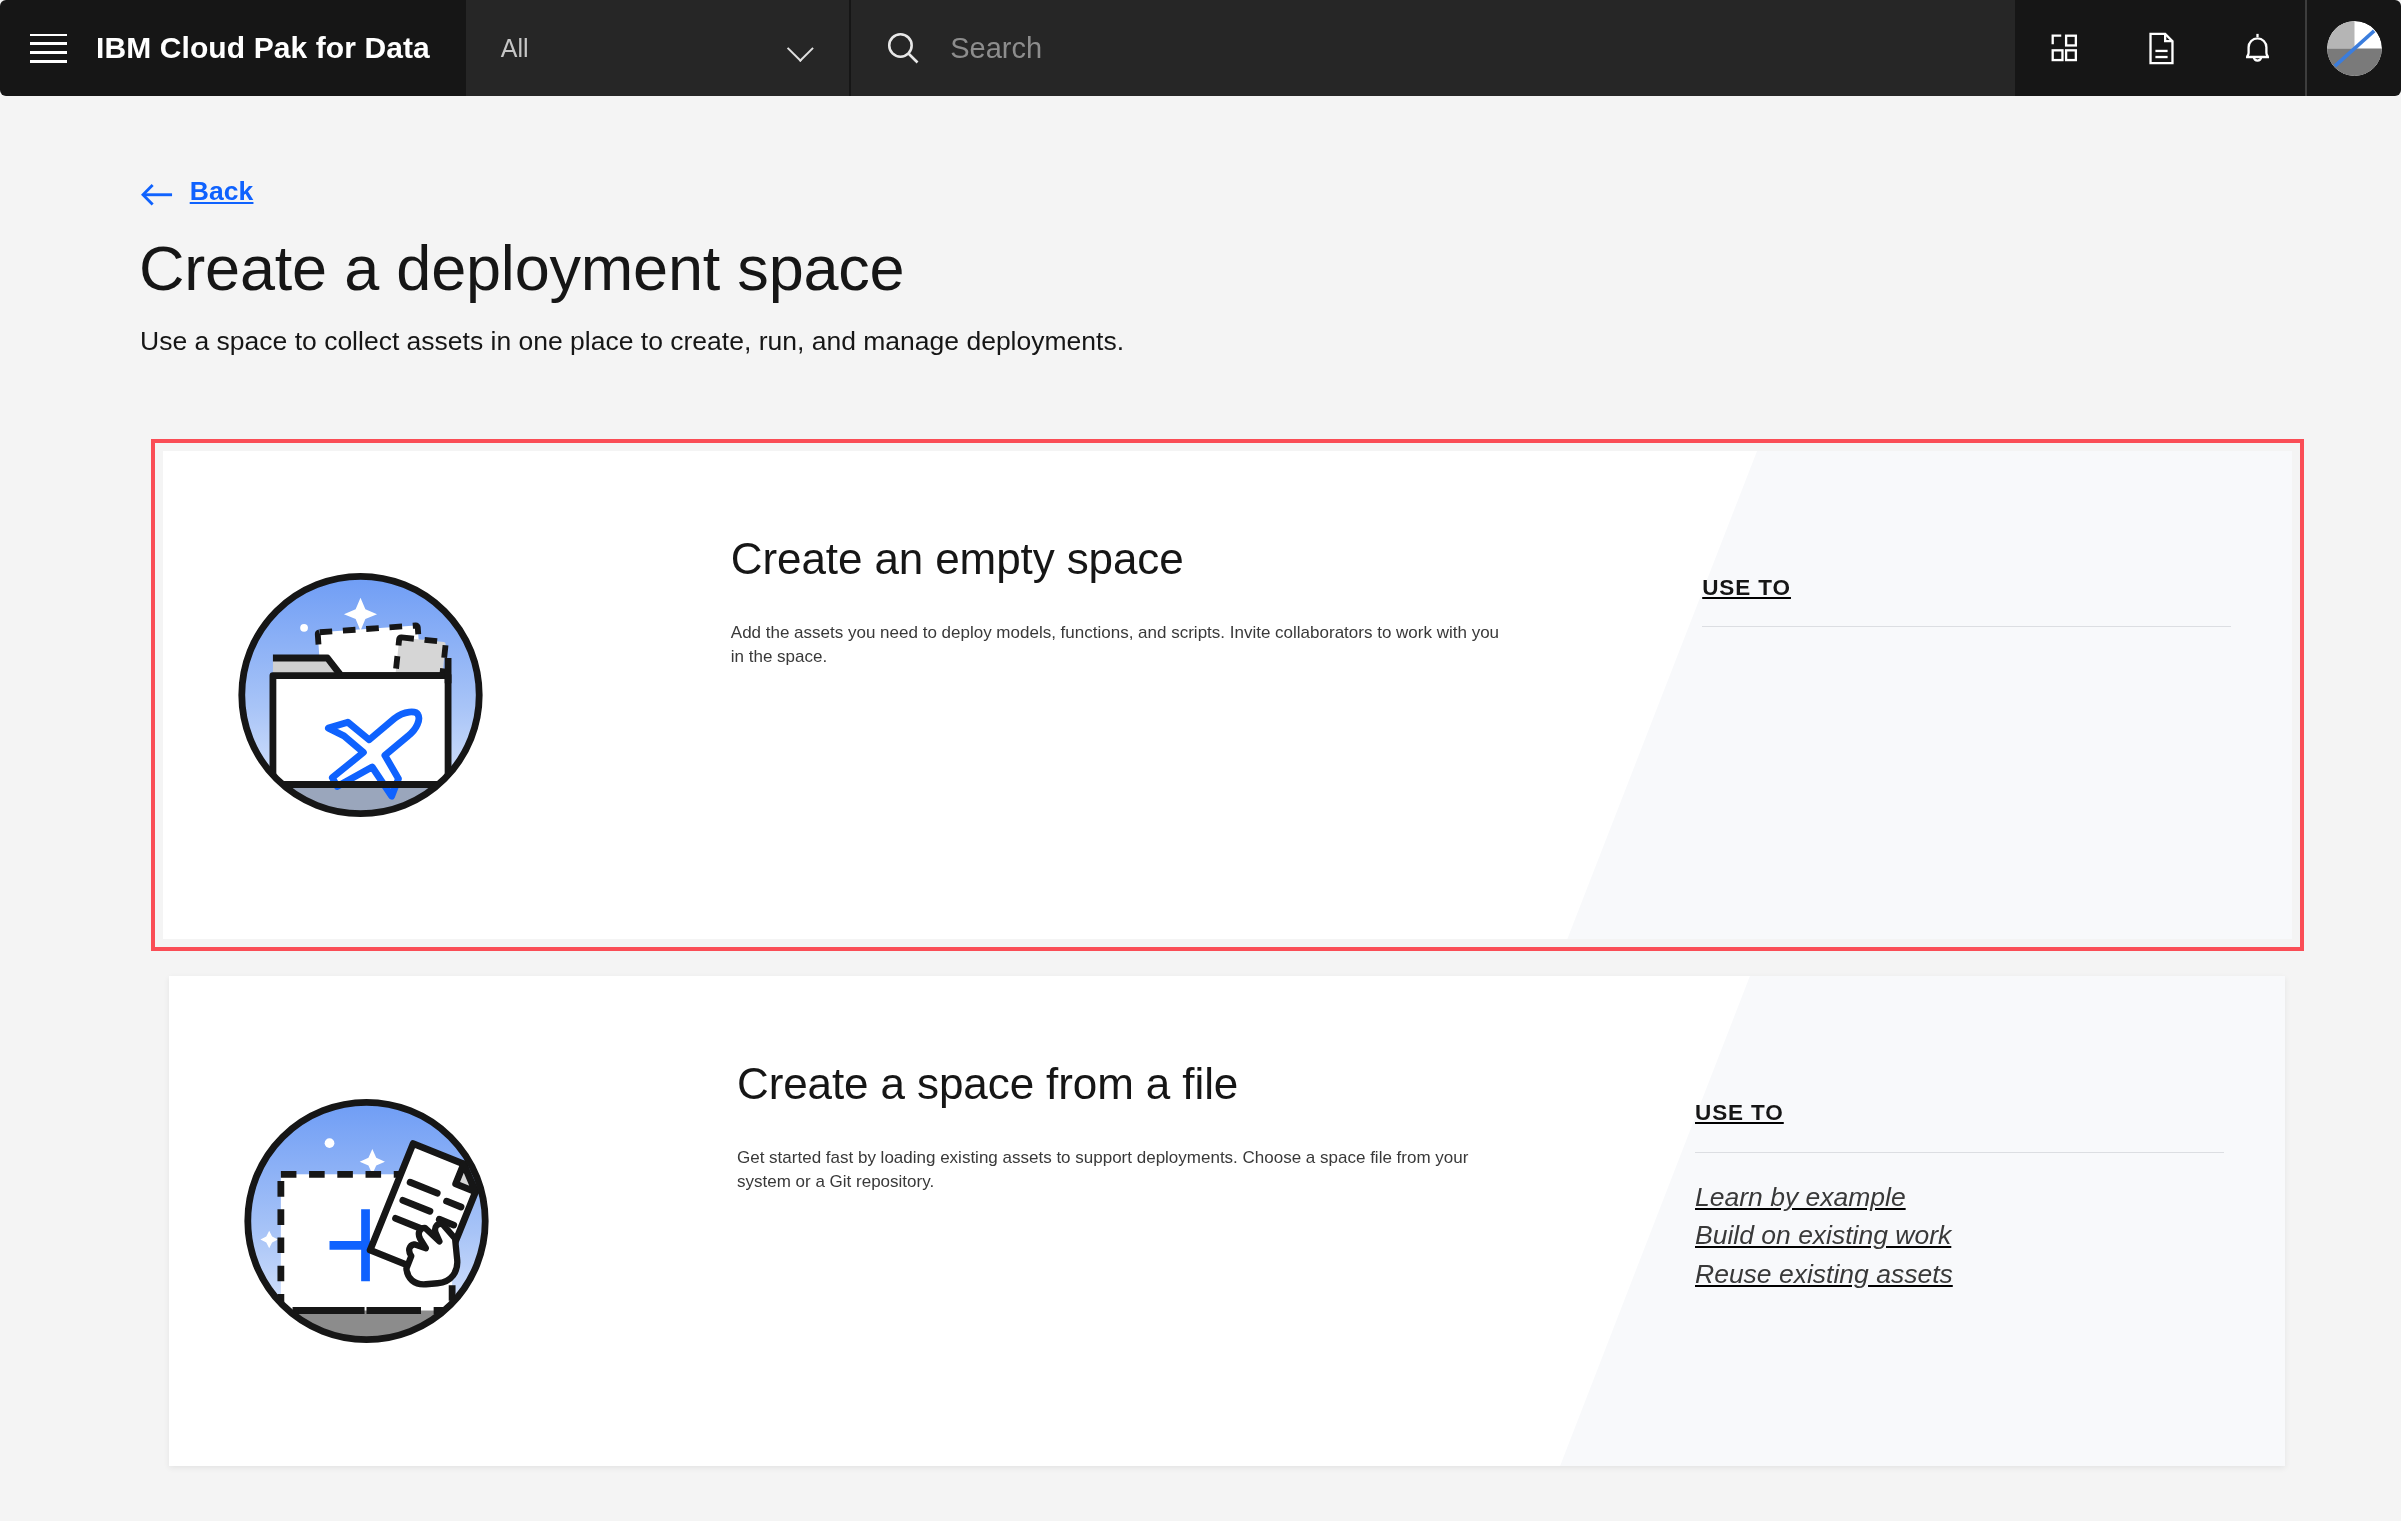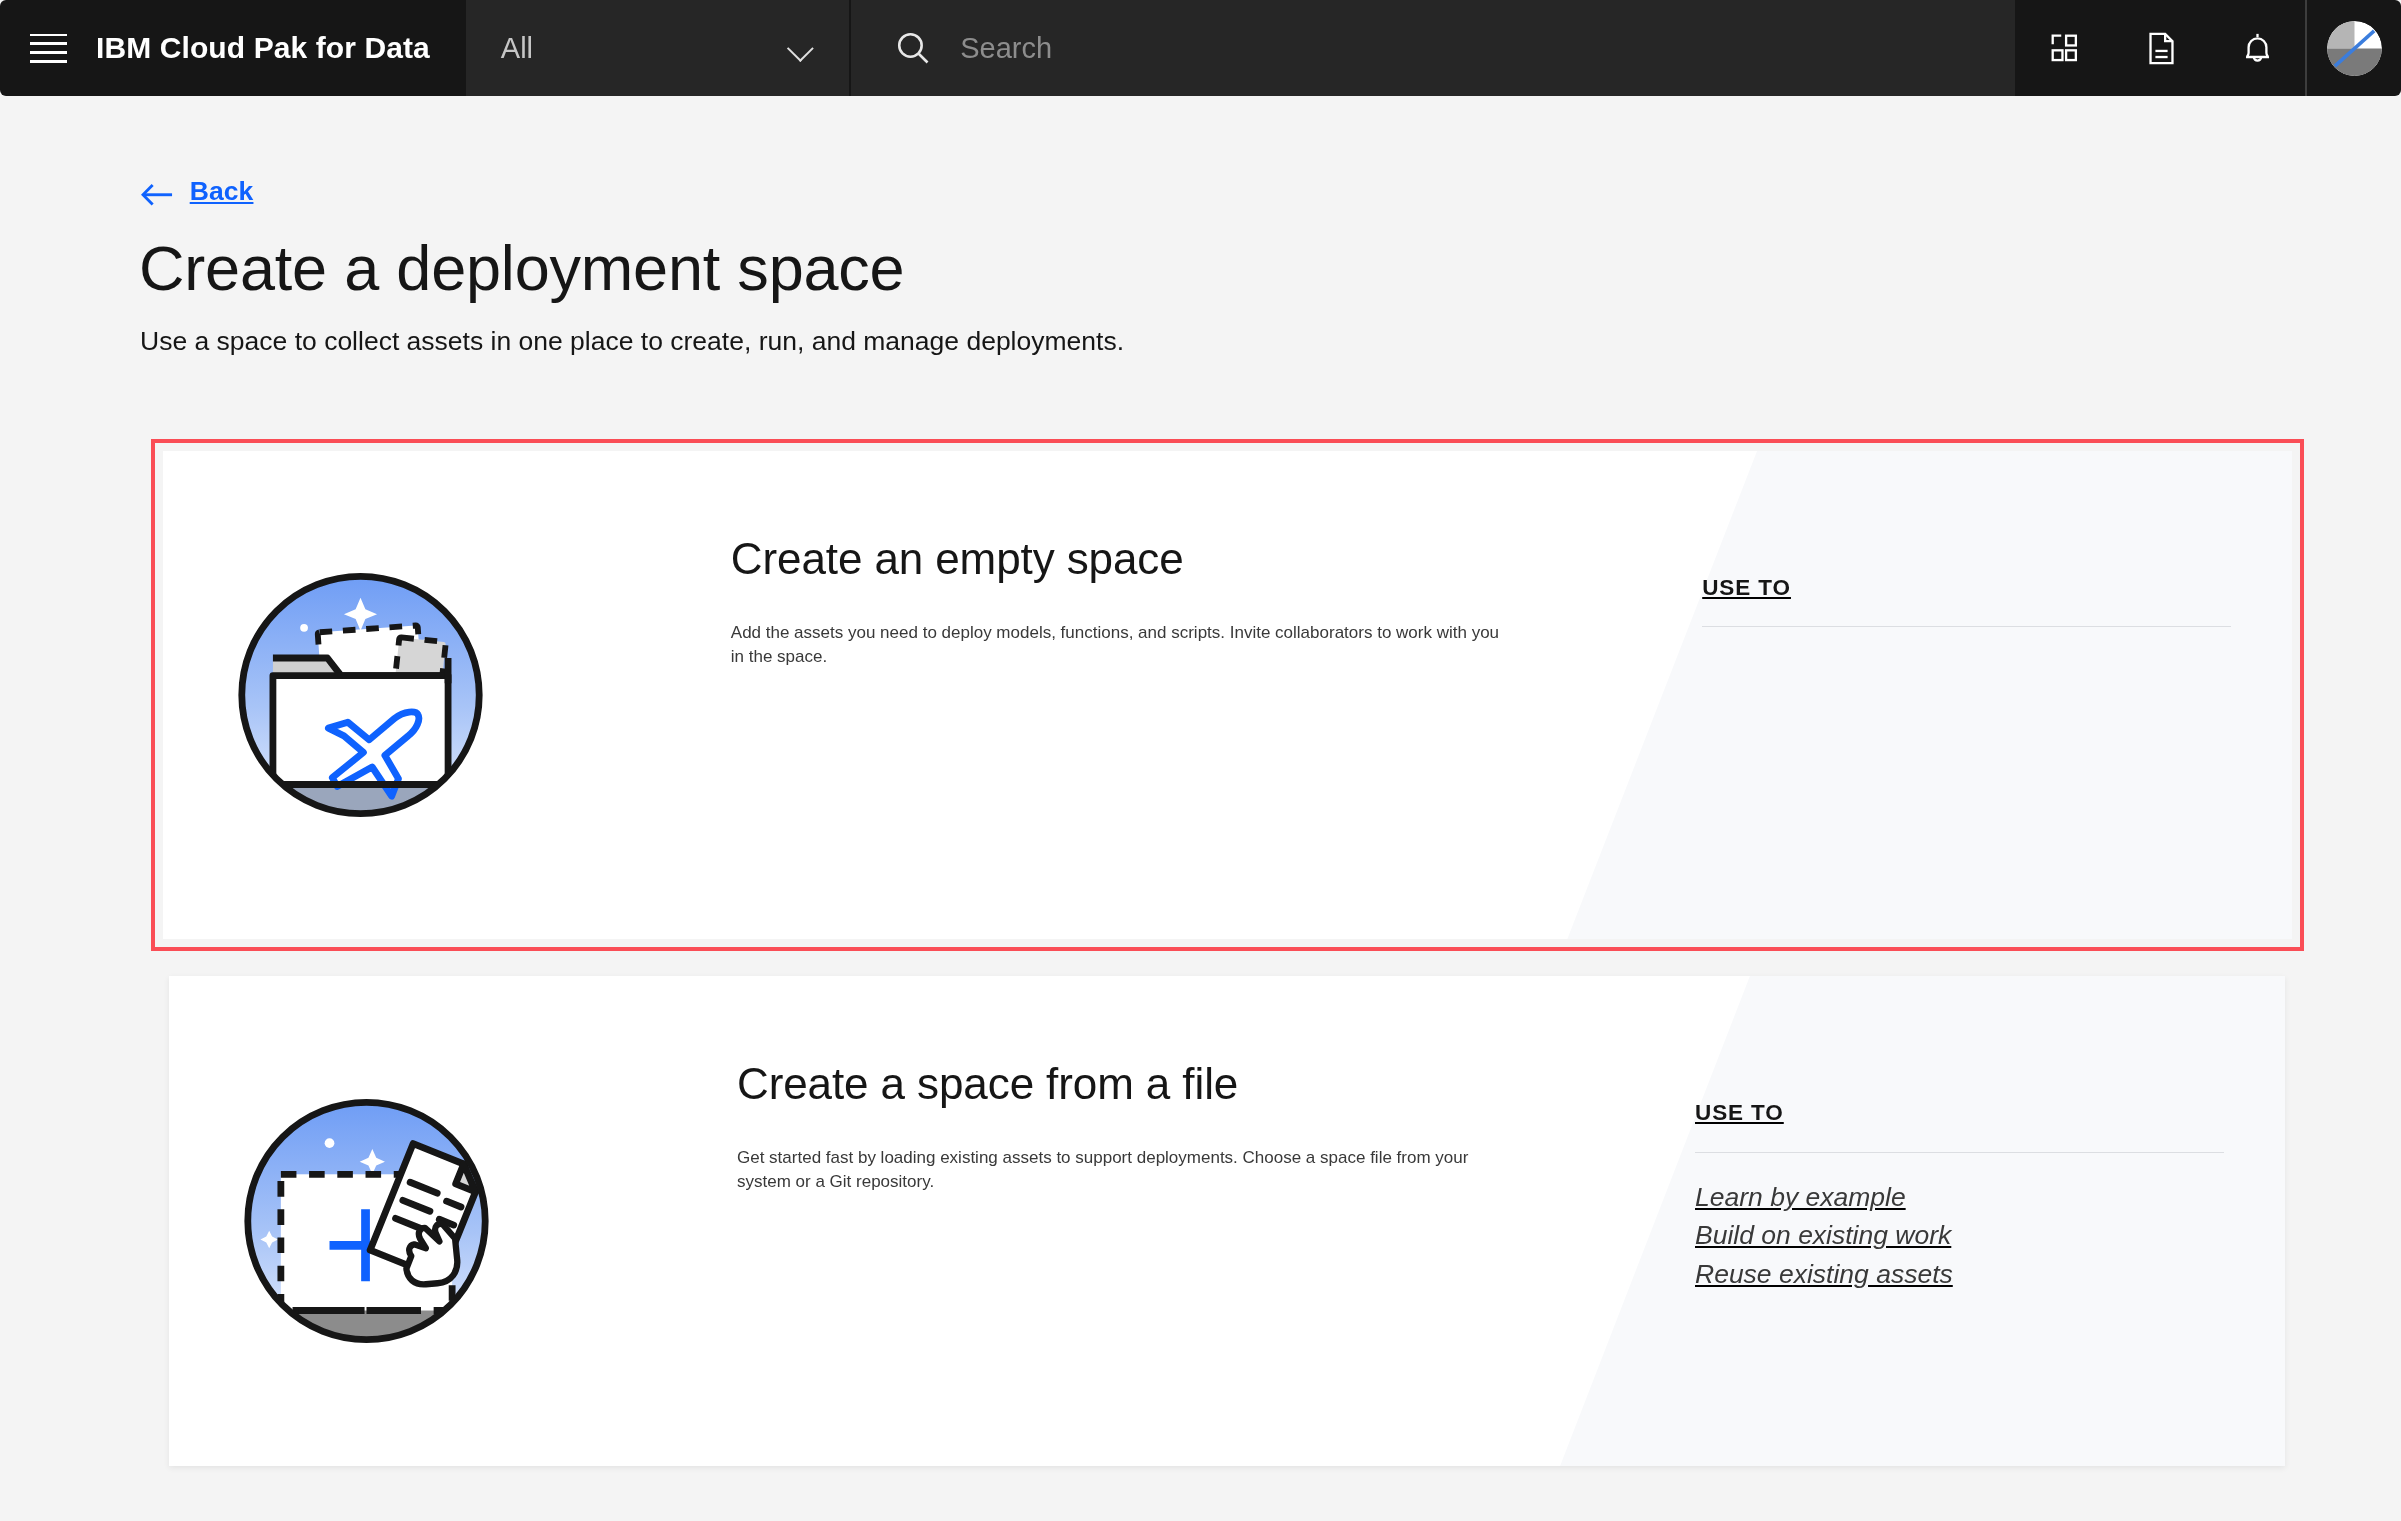--- a/index.html
+++ b/index.html
@@ -49,38 +49,38 @@
     width: 384px;
     flex: 0 0 384px;
     background: #262626;
     display: flex;
     align-items: center;
     padding: 0 33px 0 35px;
     justify-content: space-between;
     border-left: 1px solid #161616;
     margin-left: 5.9px;
   }
-  .scope-select .scope-label { font-size: 29px; color: #c6c6c6; font-weight: 400; }
+  .scope-select .scope-label { font-size: 25px; color: #c6c6c6; font-weight: 400; }
   .chev { width: 29px; height: 29px; position: relative; }
   .chev::before {
     content: "";
     position: absolute;
     left: 3.9px; top: 5.9px;
     width: 16.7px; height: 16.7px;
     border-right: 2.9px solid #e0e0e0;
     border-bottom: 2.9px solid #e0e0e0;
     transform: rotate(45deg);
   }
 
   .search-area {
     flex: 1 1 auto;
     background: #262626;
     display: flex;
     align-items: center;
-    padding-left: 43px;
+    padding-left: 33px;
     border-left: 2px solid #161616;
   }
   .search-icon { width: 39px; height: 39px; flex: 0 0 39px; margin-right: 27.4px; }
   .search-placeholder { font-size: 29px; color: #8d8d8d; }
 
   .header-actions {
     display: flex;
     align-items: stretch;
     flex: 0 0 auto;
     border-left: 2px solid #161616;

